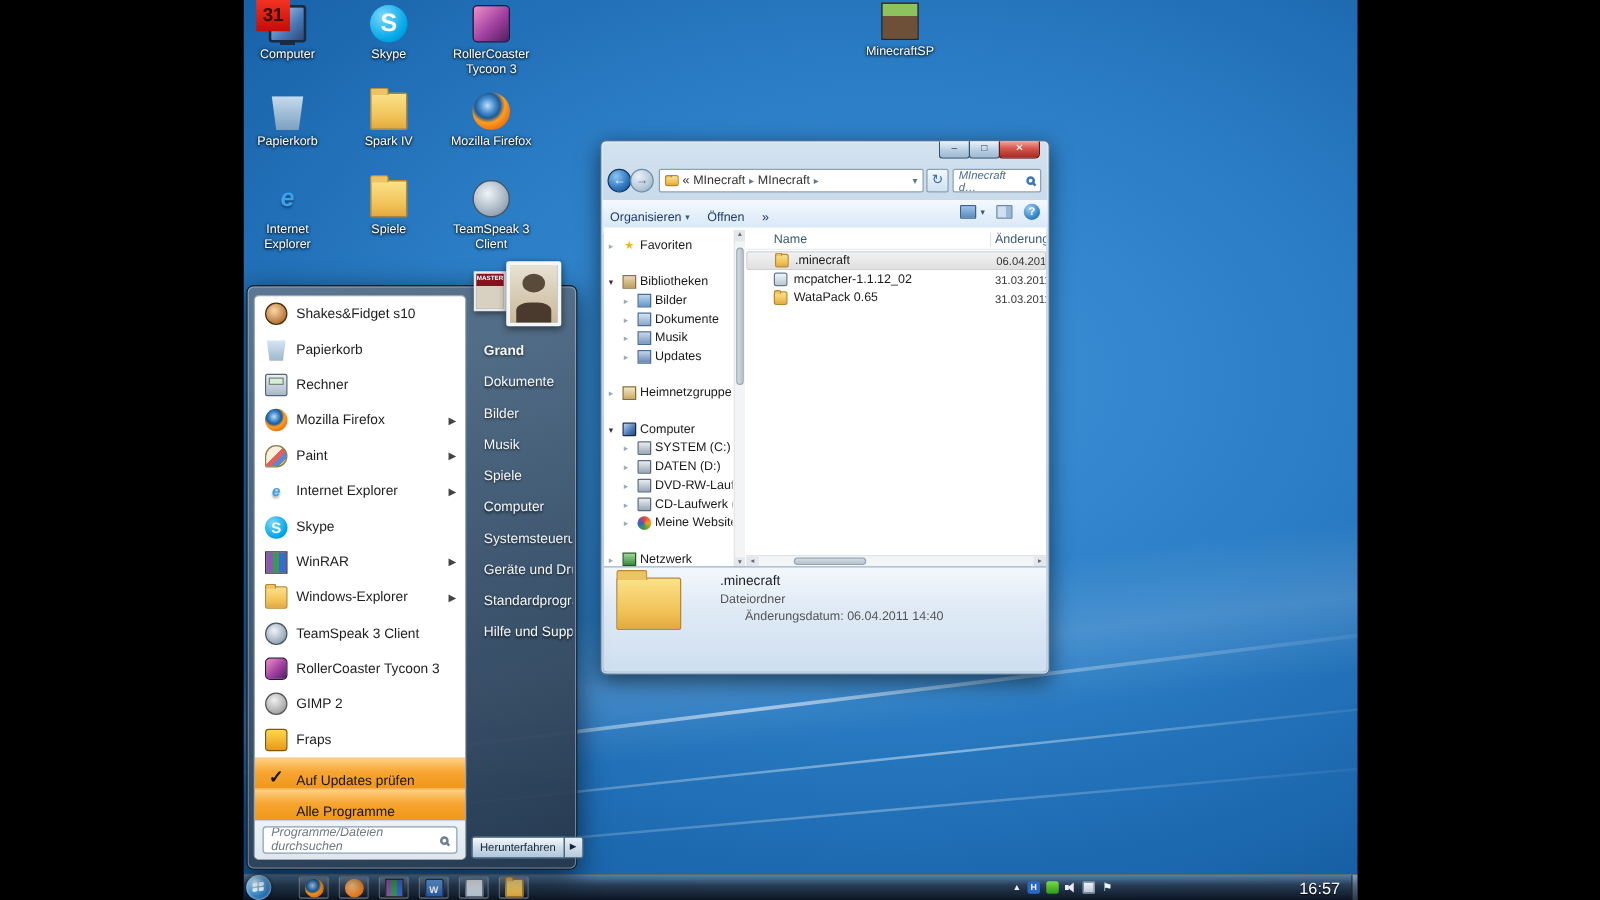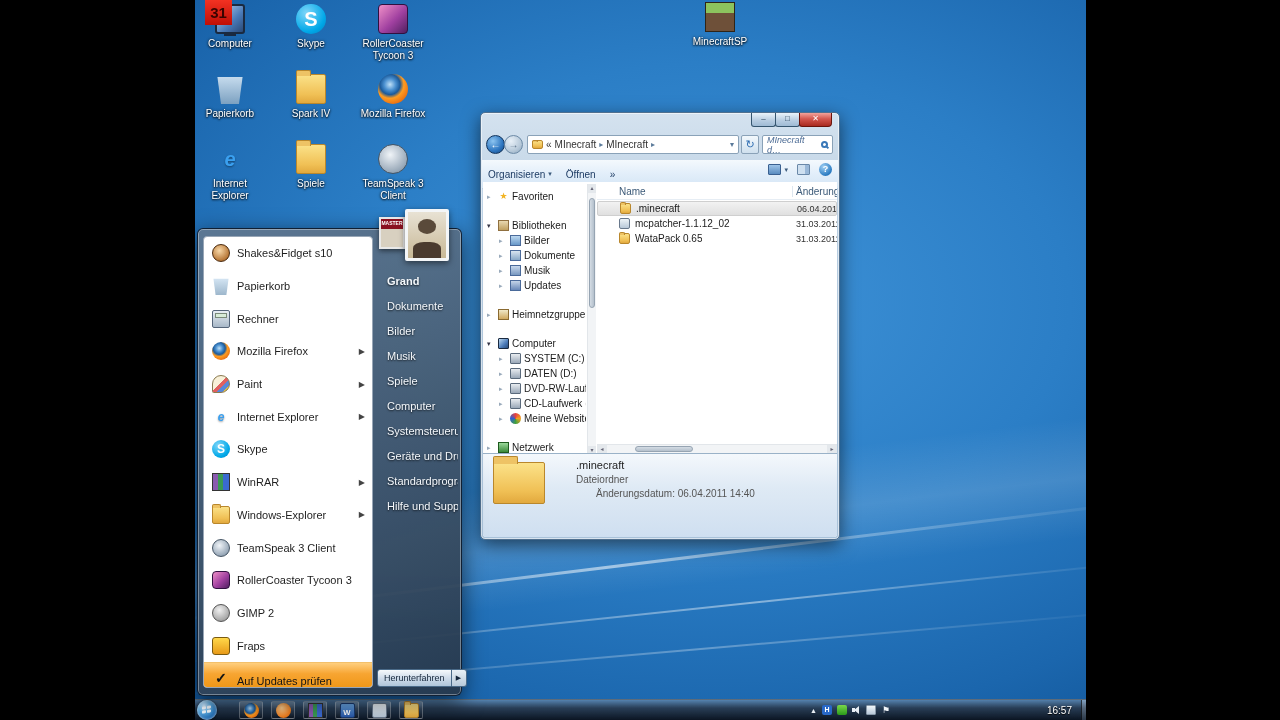--- a/index.html
+++ b/index.html
@@ -193,21 +193,21 @@
 .tray{position:absolute;left:615px;top:0;bottom:0;display:flex;align-items:center;gap:5px}
 .tray-expand{font-size:7px;color:#e8eef4}
 .tray-ic{width:10px;height:10px;font-size:8px;line-height:10px;color:#fff;text-align:center}
 .g-h{background:#2868c8;border-radius:2px}.g-h::before{content:"H";font-size:7px;font-weight:bold}
 .g-green{background:linear-gradient(180deg,#7ad84a,#2a9a1a);border-radius:2px}
 .g-net{background:linear-gradient(180deg,#f0f6fa,#b8c8d8);border:1px solid #8a9aaa;border-radius:1px}
 .g-flag{color:#f0f4f8}.g-flag::before{content:"⚑";font-size:9px}
 .spk{width:9px;height:8px;position:relative}
 .spk::before{content:"";position:absolute;left:0;top:2px;width:3px;height:4px;background:#e8eef4}
 .spk::after{content:"";position:absolute;left:2px;top:0;border-top:4px solid transparent;border-bottom:4px solid transparent;border-right:5px solid #e8eef4}
-.clock{position:absolute;right:14px;top:0;bottom:0;display:flex;align-items:center;font-size:10px;color:#fff;text-shadow:0 1px 1px #000}
+.clock{position:absolute;right:14px;top:0;bottom:0;display:flex;align-items:center;font-size:13px;color:#fff;text-shadow:0 1px 1px #000}
 .showdesk{position:absolute;right:0;top:0;bottom:0;width:5px;background:linear-gradient(180deg,rgba(255,255,255,.28),rgba(120,140,160,.3));border-left:1px solid rgba(0,0,0,.65)}
 </style>
 </head>
 <body>
 
 <div class="desktop">
   <div class="streak s1"></div>
   <div class="streak s2"></div>
   <div class="streak s3"></div>
   <div class="streak s4"></div>
@@ -502,20 +502,30 @@
         <span class="smi">
             <span class="ic ic-fraps"></span>
           </span>
         <span>Fraps</span>
       </div>
       <div class="sm-orange">
         <span class="smi">
             <span class="ic ic-check"></span>
           </span>
         <span>Auf Updates prüfen</span>
+      </div>
+      <div class="sm-orange">
+        <span class="smi"></span>
+        <span>Alle Programme</span>
+      </div>
+      <div class="sm-searchrow">
+        <div class="sm-searchbox">
+          <span>Programme/Dateien durchsuchen</span>
+          <span class="lens grey"></span>
+        </div>
       </div>
     </div>
     <div class="sm-right">
       <div class="banner">
         <span>MASTER</span>
       </div>
       <div class="avatar"></div>
       <div class="sm-ritems">
         <div class="sm-ritem user">Grand</div>
         <div class="sm-ritem">Dokumente</div>

